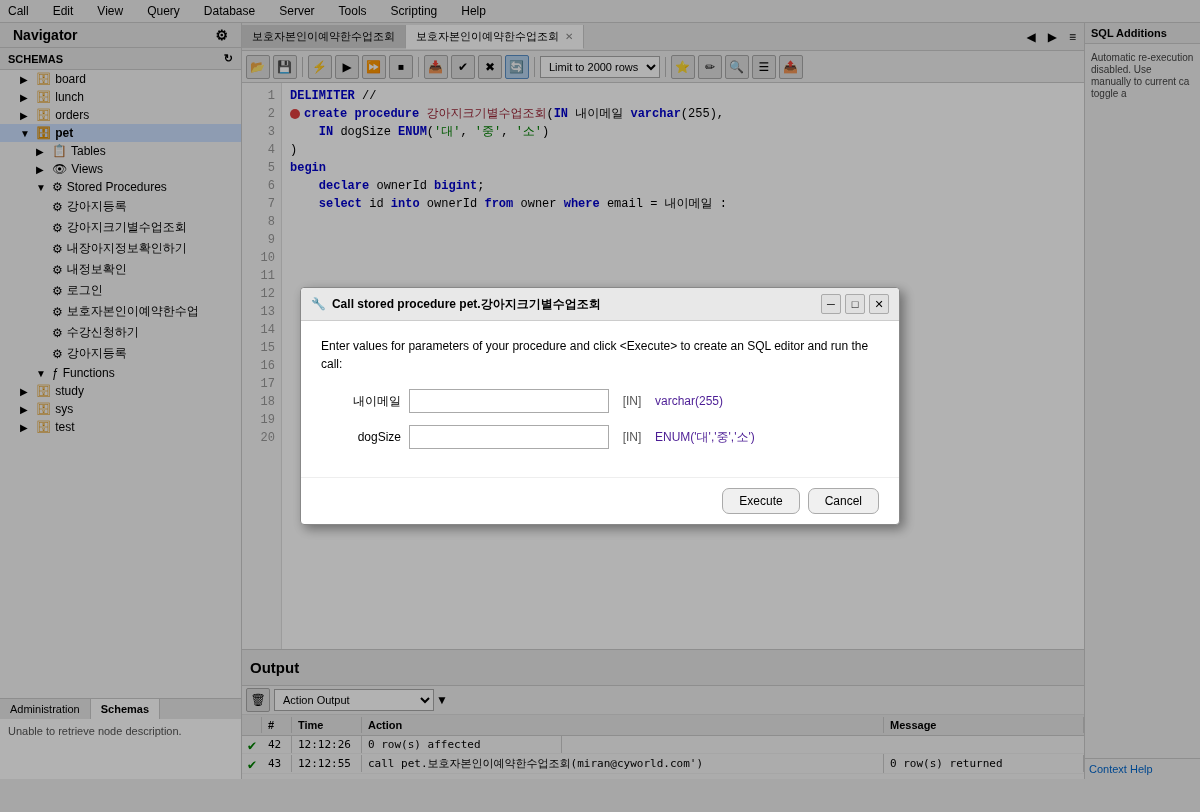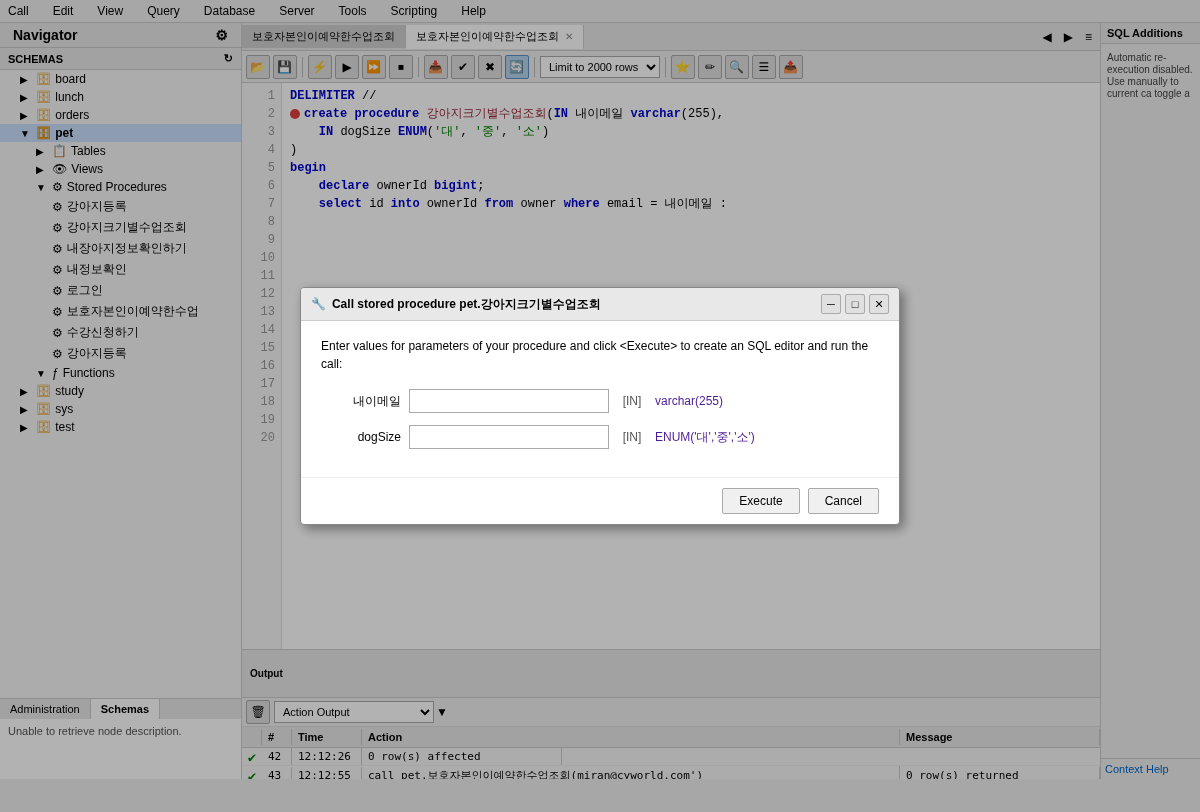--- a/index.html
+++ b/index.html
@@ -53,57 +53,57 @@
     #code-editor { flex: 1; display: flex; overflow: auto; font-family: 'Courier New', monospace; font-size: 12px; background: white; min-height: 0; }
     #line-numbers { background: #f7f7f7; border-right: 1px solid #e0e0e0; padding: 4px 6px; color: #999; min-width: 40px; text-align: right; line-height: 18px; user-select: none; }
     #code-content { flex: 1; padding: 4px 8px; line-height: 18px; overflow: auto; white-space: pre; }
     .kw { color: #0000cc; font-weight: bold; }
     .fn { color: #9b2335; }
     .str { color: #008000; }
     .dot-marker { display: inline-block; width: 10px; height: 10px; border-radius: 50%; background: #e04040; margin-right: 4px; vertical-align: middle; }
 
     
     #output-panel { height: 130px; border-top: 1px solid #ccc; background: #f7f7f7; display: flex; flex-direction: column; }
-    #output-header { background: #e8e8e8; border-bottom: 1px solid #ccc; padding: 18px 8px; font-size: 10px; font-weight: bold; display: flex; align-items: center; text-align: right; }
+    #output-header { background: #e8e8e8; border-bottom: 1px solid #ccc; padding: 9px 8px; font-size: 15px; font-weight: bold; display: flex; align-items: center; text-align: right; }
     #output-toolbar { display: flex; align-items: center; padding: 2px 4px; background: #f0f0f0; border-bottom: 1px solid #ddd; gap: 4px; }
     .out-select-wrap { display: flex; align-items: center; gap: 2px; }
     #output-table-header { display: flex; background: #e8e8e8; border-bottom: 1px solid #ccc; font-size: 11px; font-weight: bold; padding: 2px 0; }
     .out-col { padding: 2px 6px; border-right: 1px solid #ccc; }
     .out-col-hash { width: 30px; }
     .out-col-time { width: 70px; }
     .out-col-action { flex: 1; }
     .out-col-msg { width: 200px; }
     #output-rows { overflow-y: auto; flex: 1; }
     .out-row { display: flex; font-size: 11px; font-family: monospace; border-bottom: 1px solid #eee; align-items: center; }
     .out-status { width: 20px; display: flex; align-items: center; justify-content: center; }
     .status-ok { color: green; font-size: 14px; }
 
     
-    #right-panel { width: 100px; background: #f0f0f0; border-left: 1px solid #ccc; display: flex; flex-direction: column; overflow: hidden; }
+    #right-panel { width: 116px; background: #f0f0f0; border-left: 1px solid #ccc; display: flex; flex-direction: column; overflow: hidden; }
     #sql-additions-header { background: #e8e8e8; border-bottom: 1px solid #ccc; padding: 4px 6px; font-size: 11px; font-weight: bold; }
     #right-content { flex: 1; padding: 8px 6px; font-size: 10px; color: #444; line-height: 12px; overflow: hidden; }
     #right-bottom { border-top: 1px solid #ccc; padding: 4px; display: flex; justify-content: space-between; }
     .right-link { font-size: 11px; color: #0066cc; cursor: pointer; }
 
     
     #modal-overlay { position: fixed; top: 0; left: 0; width: 100%; height: 100%; background: rgba(0,0,0,0.3); display: flex; align-items: center; justify-content: center; z-index: 100; }
     #modal { background: white; border: 1px solid #888; box-shadow: 4px 4px 12px rgba(0,0,0,0.4); width: 600px; border-radius: 4px; }
     #modal-titlebar { background: #e8e8e8; border-bottom: 1px solid #ccc; padding: 6px 10px; display: flex; align-items: center; justify-content: space-between; border-radius: 4px 4px 0 0; }
     #modal-title { font-size: 12px; font-weight: bold; display: flex; align-items: center; gap: 6px; }
     #modal-controls { display: flex; gap: 4px; }
     .modal-btn { width: 20px; height: 20px; border: 1px solid #aaa; background: #e0e0e0; cursor: pointer; display: flex; align-items: center; justify-content: center; font-size: 11px; border-radius: 2px; }
     #modal-body { padding: 16px 20px; }
     #modal-desc { font-size: 12px; margin-bottom: 16px; line-height: 18px; }
     .param-row { display: flex; align-items: center; margin-bottom: 12px; gap: 8px; }
     .param-label { text-align: right; font-size: 12px; min-width: 80px; }
     .param-input { height: 24px; border: 1px solid #aaa; padding: 2px 6px; font-size: 12px; width: 200px; background: white; }
     .param-bracket { color: #555; font-size: 12px; min-width: 30px; text-align: center; }
     .param-type { font-size: 12px; color: #4c1d95; }
     #modal-footer { padding: 10px 20px; display: flex; justify-content: flex-end; gap: 8px; border-top: 1px solid #eee; }
-    .modal-action-btn { height: 26px; padding: 0 16px; font-size: 12px; border: 1px solid #aaa; background: #f0f0f0; cursor: pointer; border-radius: 2px; }
+    .modal-action-btn { height: 26px; padding: 0 16px; font-size: 12px; border: 1px solid #aaa; background: #f0f0f0; cursor: pointer; border-radius: 7px; }
   </style>
 </head>
 <body>
 
 <div id="menu-bar">
   <span>Call</span>
   <span>Edit</span>
   <span>View</span>
   <span>Query</span>
   <span>Database</span>

